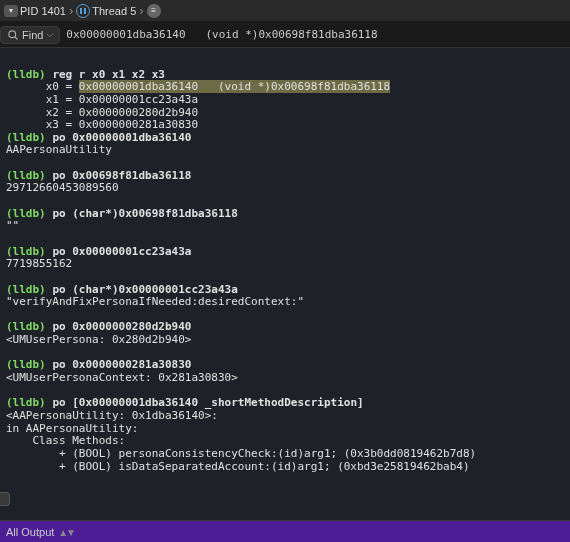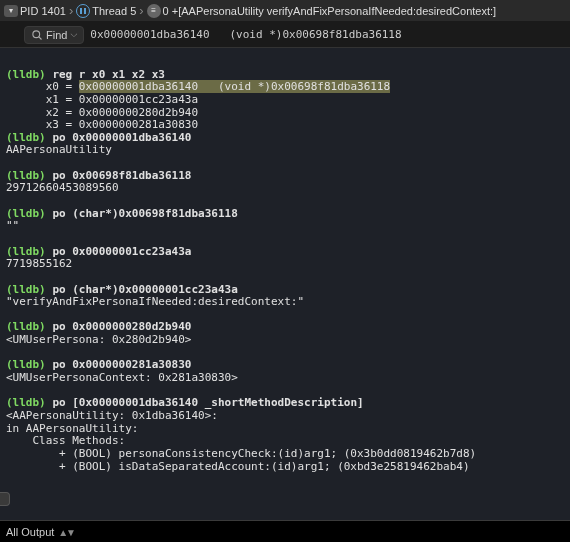--- a/index.html
+++ b/index.html
@@ -56,21 +56,21 @@
   align-items: center;
   justify-content: center;
   color: #eee;
   font-size: 8px;
 }
 .find-bar {
   display: flex;
   align-items: center;
   height: 26px;
   background: #1a1a1a;
-  padding: 0 24px;
+  padding: 0 0;
   gap: 6px;
   border-bottom: 1px solid #333;
 }
 .find-btn {
   background: #2d2d2d;
   border: 1px solid #3a3a3a;
   border-radius: 4px;
   height: 18px;
   display: inline-flex;
   align-items: center;
@@ -99,21 +99,21 @@
   white-space: pre;
   color: #e0e0e0;
 }
 .lldb { color: #7fd962; font-weight: bold; }
 .cmd  { color: #e0e0e0; font-weight: bold; }
 .hl   { background: #6b6b46; color: #e0e0e0; }
 .bottom-bar {
   display: flex;
   align-items: center;
   height: 22px;
-  background: #000000;
+  background: #4c1d95;
   border-top: 1px solid #3a3a3a;
   padding: 0 6px;
   gap: 6px;
 }
 .bottom-text { color: #ccc; font-size: 11px; }
 .up-down { color: #888; font-size: 10px; letter-spacing: -2px; }
 .left-handle {
   position: absolute;
   left: 0;
   top: 492px;
@@ -139,21 +139,20 @@
     <span class="pause-circle">
         <span class="bar"></span>
         <span class="bar"></span>
       </span>
   </span>
   <span class="bc-text">Thread 5</span>
   <span class="bc-sep">›</span>
   <span class="bc-icon">
     <span class="stack-circle">≡</span>
   </span>
-  <span class="bc-text">0 +[AAPersonaUtility verifyAndFixPersonaIfNeeded:desiredContext:]</span>
 </div>
 
 <div class="find-bar">
   <span class="find-btn">
     <svg class="mag-svg" viewBox="0 0 16 16">
       <circle cx="7" cy="7" r="4.5" fill="none" stroke="#aaa" stroke-width="1.5"></circle>
       <line x1="10.5" y1="10.5" x2="14" y2="14" stroke="#aaa" stroke-width="1.5"></line>
     </svg>
     &nbsp;<span>Find</span>
     &nbsp;<span style="font-size:9px;color:#888">⌵</span>

